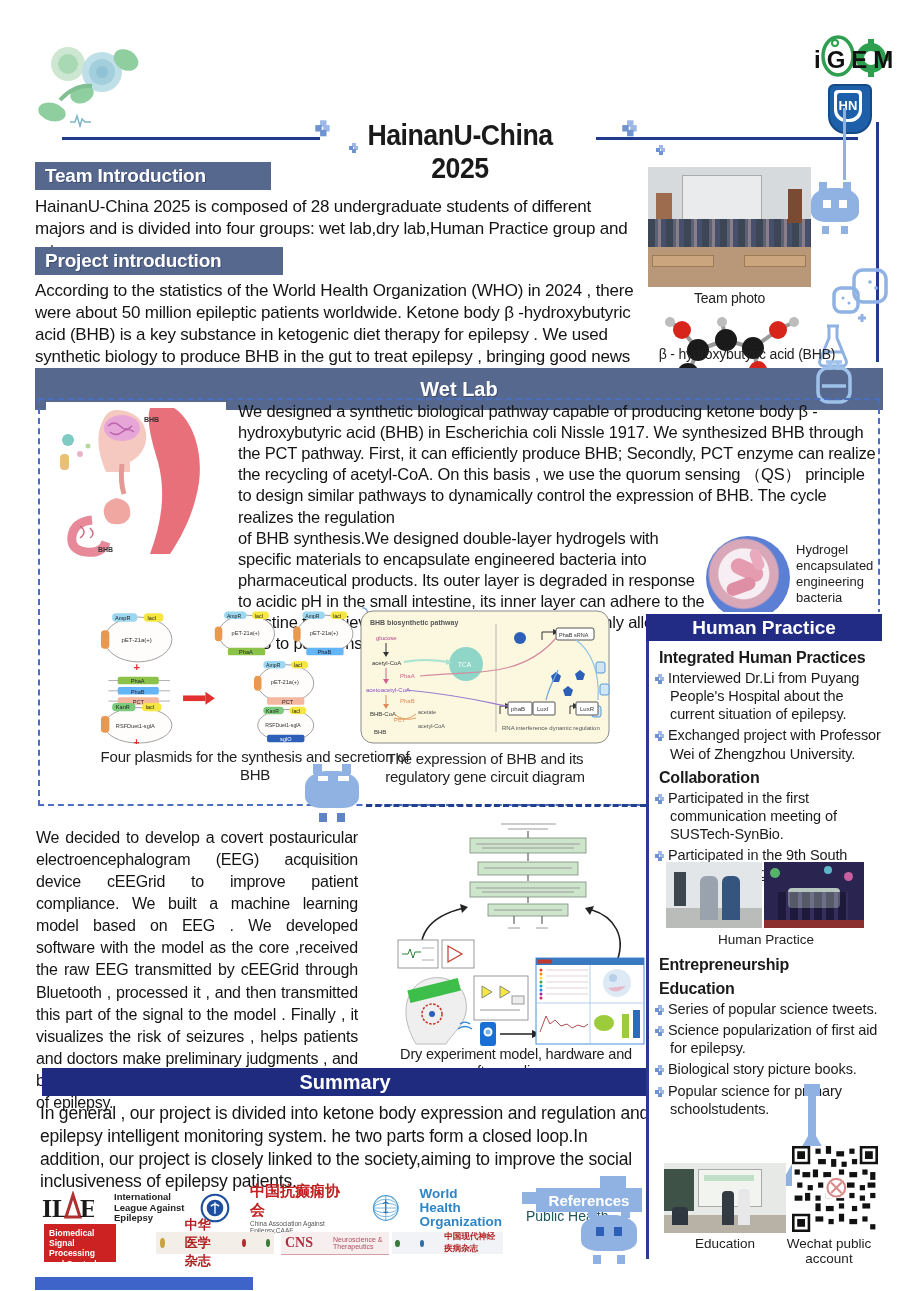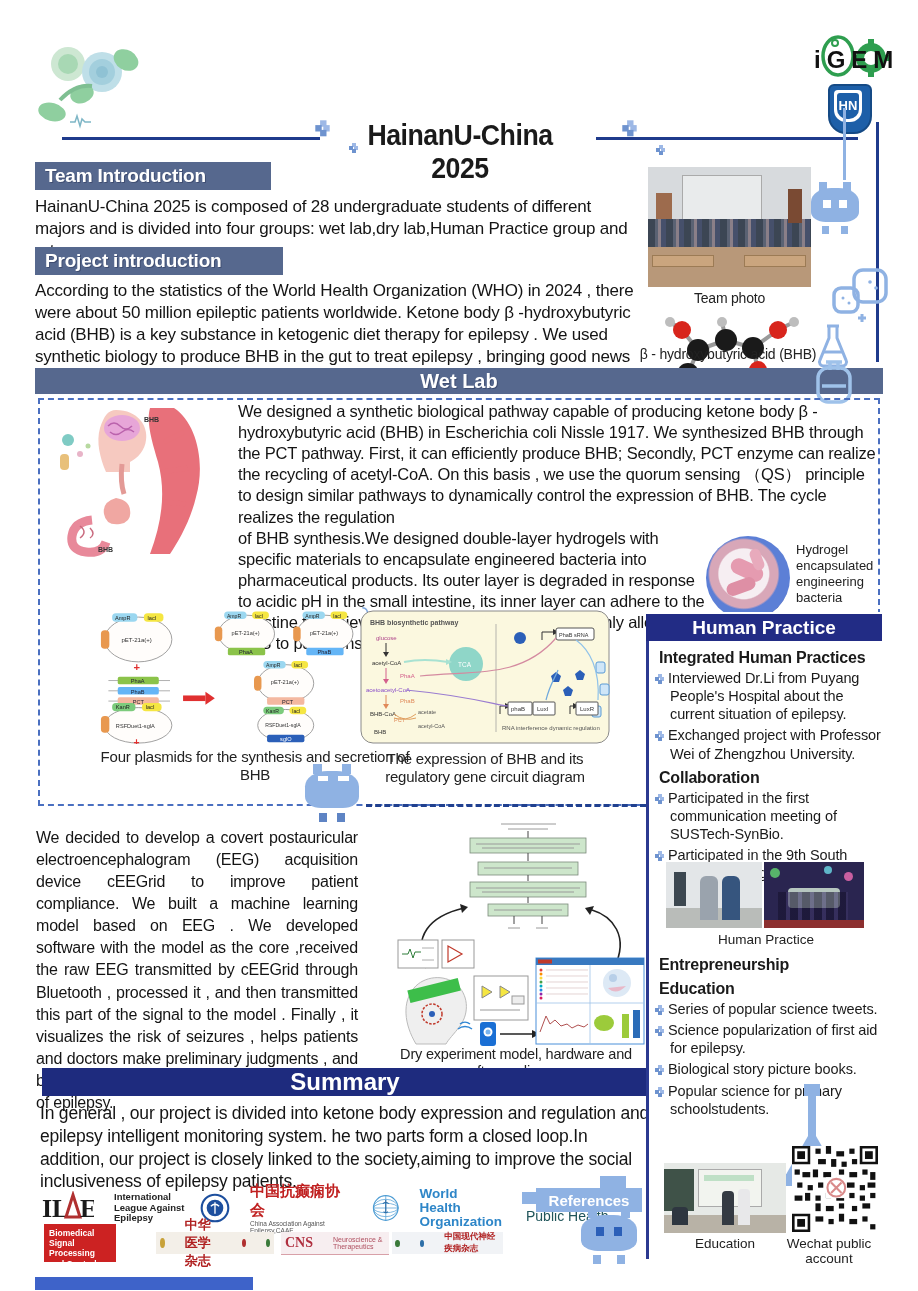--- a/index.html
+++ b/index.html
@@ -157,24 +157,24 @@
       <circle cx="30" cy="74" r="11" fill="#1a1a1a"></circle>
     <circle cx="68" cy="40" r="11" fill="#1a1a1a"></circle>
       <circle cx="64" cy="22" r="5" fill="#BDBDBD"></circle>
     <circle cx="95" cy="48" r="11" fill="#1a1a1a"></circle>
       <circle cx="100" cy="70" r="9" fill="#D8251C"></circle>
     <circle cx="120" cy="30" r="9" fill="#D8251C"></circle>
       <circle cx="136" cy="22" r="5" fill="#BDBDBD"></circle>
     <circle cx="16" cy="84" r="5" fill="#BDBDBD"></circle>
       <circle cx="42" cy="86" r="5" fill="#BDBDBD"></circle>
   </svg>
-  <div class="abs cap" style="left:618px;top:346px;width:220px;font-size:14px;">β - hydroxybutyric acid (BHB)</div>
-
-  
-  <div class="abs banner" style="left:35px;top:368px;width:848px;height:26px;">
+  <div class="abs cap" style="left:637px;top:346px;width:220px;font-size:14px;">β - hydroxybutyric acid (BHB)</div>
+
+  
+  <div class="abs banner" style="left:35px;top:368px;width:848px;height:42px;">
     <span>Wet Lab</span>
   </div>
   <svg class="abs" style="left:812px;top:358px;" width="44" height="48" viewBox="0 0 44 48">
     <rect x="6" y="10" width="32" height="34" rx="10" fill="none" stroke="#9FC2EA" stroke-width="3.5"></rect>
     <path d="M14 4 h16 M18 4 v8 M26 4 v8 M10 28 h24" stroke="#9FC2EA" stroke-width="3.5" fill="none"></path>
   </svg>
 
   
   <div class="abs" style="left:38px;top:398px;width:842px;height:408px;border:2.5px dashed #4A6FC0;box-sizing:border-box;z-index:0;"></div>
 
@@ -568,21 +568,21 @@
     <path d="M212 170 q8 8 18 -2" fill="#E8B8C8" stroke="none"></path>
     <circle cx="217" cy="160" r="4" fill="#B8CFE8"></circle>
     <path d="M144 214 l6 -16 4 8 5 -4 6 6 6 -2 5 4 6 -3 6 2 4 -3" fill="none" stroke="#B05050" stroke-width="1"></path>
     <ellipse cx="208" cy="205" rx="10" ry="8" fill="#9CCB3B"></ellipse>
     <rect x="226" y="196" width="7" height="24" fill="#9CCB3B"></rect>
     <rect x="237" y="192" width="7" height="28" fill="#2B6CB8"></rect>
   </svg>
   <div class="abs cap" style="left:376px;top:1046px;width:280px;font-size:14.5px;">Dry experiment model, hardware and software diagram</div>
 
   
-  <div class="abs navybanner" style="left:42px;top:1068px;width:606px;height:28px;background:#1E2B7E;font-size:24px;">
+  <div class="abs navybanner" style="left:42px;top:1068px;width:606px;height:28px;background:#1E2B7E;font-size:20px;">
     <span>Summary</span>
   </div>
   <div class="abs body-txt" style="left:40px;top:1102px;width:612px;font-size:17.5px;">In general , our project  is divided into ketone body expression and regulation and epilepsy intelligent monitoring system. he two parts form a closed loop.In addition, our project is closely linked to the society,aiming to improve the social inclusiveness of epilepsy patients.</div>
 
   
   <div class="logo-cell" style="left:42px;top:1188px;width:150px;height:40px;">
     <svg width="52" height="34" viewBox="0 0 52 34">
       <text x="0" y="26" font-size="26" font-weight="bold" fill="#1a1a1a" font-family="Liberation Serif,serif">IL</text>
       <path d="M24 26 L31 4 L38 26 Z" fill="none" stroke="#B03030" stroke-width="3"></path>
       <text x="38" y="26" font-size="26" font-weight="bold" fill="#1a1a1a" font-family="Liberation Serif,serif">E</text>

